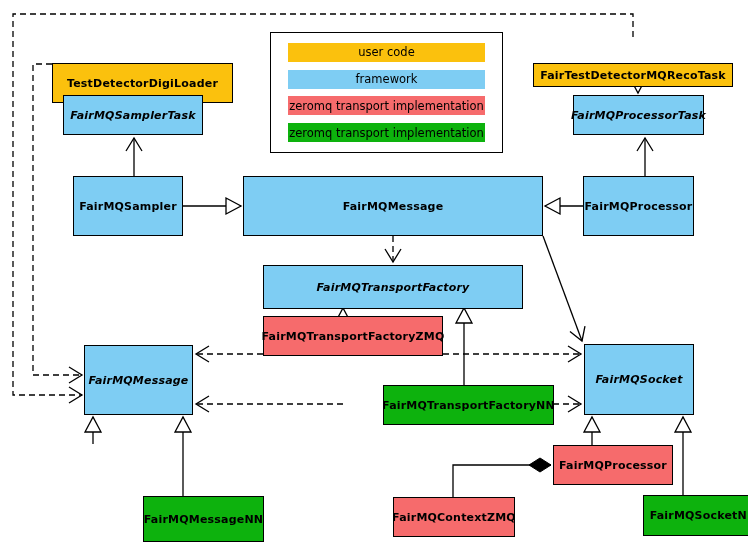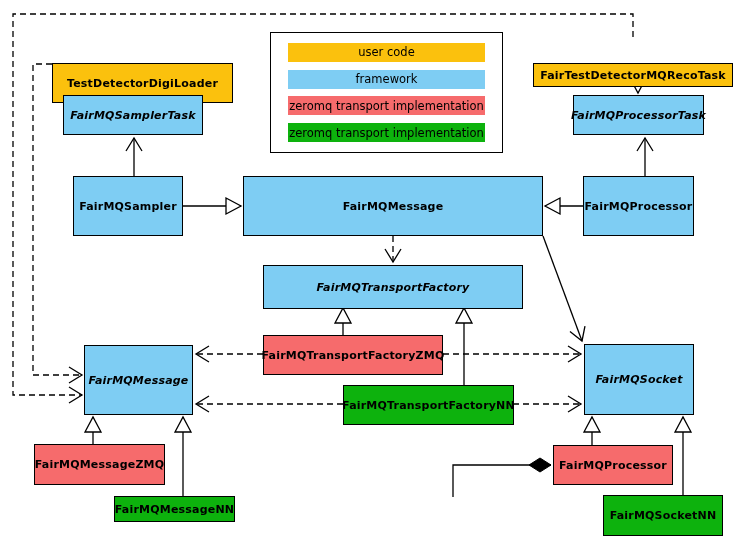--- a/index.html
+++ b/index.html
@@ -16,21 +16,21 @@
     box-sizing:border-box;
     border:1px solid var(--border,#000);
     display:flex;align-items:center;justify-content:center;
     font-size:11px;font-weight:bold;color:#000;
     text-align:center;white-space:nowrap;letter-spacing:.2px;
   }
   .abstract{font-style:italic;}
   .usercode{background:var(--usercode);margin-top:28px;}
   .framework{background:var(--framework);}
   .zeromq{background:var(--zeromq);}
-  .nanomsg{background:var(--nanomsg);}
+  .nanomsg{background:var(--nanomsg);margin-left:40px;}
   #legend{
     position:absolute;left:270px;top:32px;width:233px;height:121px;
     box-sizing:border-box;border:1px solid var(--border,#000);background:#fff;
     display:flex;flex-direction:column;justify-content:space-evenly;
     padding:2px 0;
   }
   .legend-bar{
     margin:0 17px;height:19px;
     display:flex;align-items:center;justify-content:center;
     font-size:11.5px;color:#000;white-space:nowrap;
@@ -83,26 +83,26 @@
   </svg>
 
   <div class="node usercode" style="left:52px;top:35px;width:181px;height:40px">TestDetectorDigiLoader</div>
   <div class="node framework abstract" style="left:63px;top:95px;width:140px;height:40px">FairMQSamplerTask</div>
   <div class="node usercode" style="left:533px;top:35px;width:200px;height:24px">FairTestDetectorMQRecoTask</div>
   <div class="node framework" style="left:73px;top:176px;width:110px;height:60px">FairMQSampler</div>
   <div class="node framework abstract" style="left:573px;top:95px;width:131px;height:40px">FairMQProcessorTask</div>
   <div class="node framework" style="left:243px;top:176px;width:300px;height:60px">FairMQMessage</div>
   <div class="node framework" style="left:583px;top:176px;width:111px;height:60px">FairMQProcessor</div>
   <div class="node framework abstract" style="left:263px;top:265px;width:260px;height:44px">FairMQTransportFactory</div>
-  <div class="node zeromq" style="left:263px;top:335px;width:180px;height:40px">FairMQTransportFactoryZMQ</div>
+  <div class="node zeromq" style="left:263px;top:316px;width:180px;height:40px">FairMQTransportFactoryZMQ</div>
   <div class="node nanomsg" style="left:343px;top:385px;width:171px;height:40px">FairMQTransportFactoryNN</div>
   <div class="node framework abstract" style="left:84px;top:345px;width:109px;height:70px">FairMQMessage</div>
   <div class="node framework abstract" style="left:584px;top:344px;width:110px;height:71px">FairMQSocket</div>
-  <div class="node zeromq" style="left:34px;top:444px;width:131px;height:41px">FairMQMessageZMQ</div>
-  <div class="node nanomsg" style="left:114px;top:496px;width:121px;height:26px">FairMQMessageNN</div>
+  <div class="node nanomsg" style="left:103px;top:496px;width:121px;height:46px">FairMQMessageNN</div>
+  <div class="node zeromq" style="left:393px;top:497px;width:122px;height:40px">FairMQContextZMQ</div>
   <div class="node zeromq" style="left:553px;top:445px;width:120px;height:40px">FairMQProcessor</div>
   <div class="node nanomsg" style="left:603px;top:495px;width:120px;height:41px">FairMQSocketNN</div>
 
   <div id="legend">
     <div class="legend-bar" style="background:var(--usercode)">user code</div>
     <div class="legend-bar" style="background:var(--framework)">framework</div>
     <div class="legend-bar" style="background:var(--zeromq)">zeromq transport implementation</div>
     <div class="legend-bar" style="background:var(--nanomsg)">zeromq transport implementation</div>
   </div>
 

